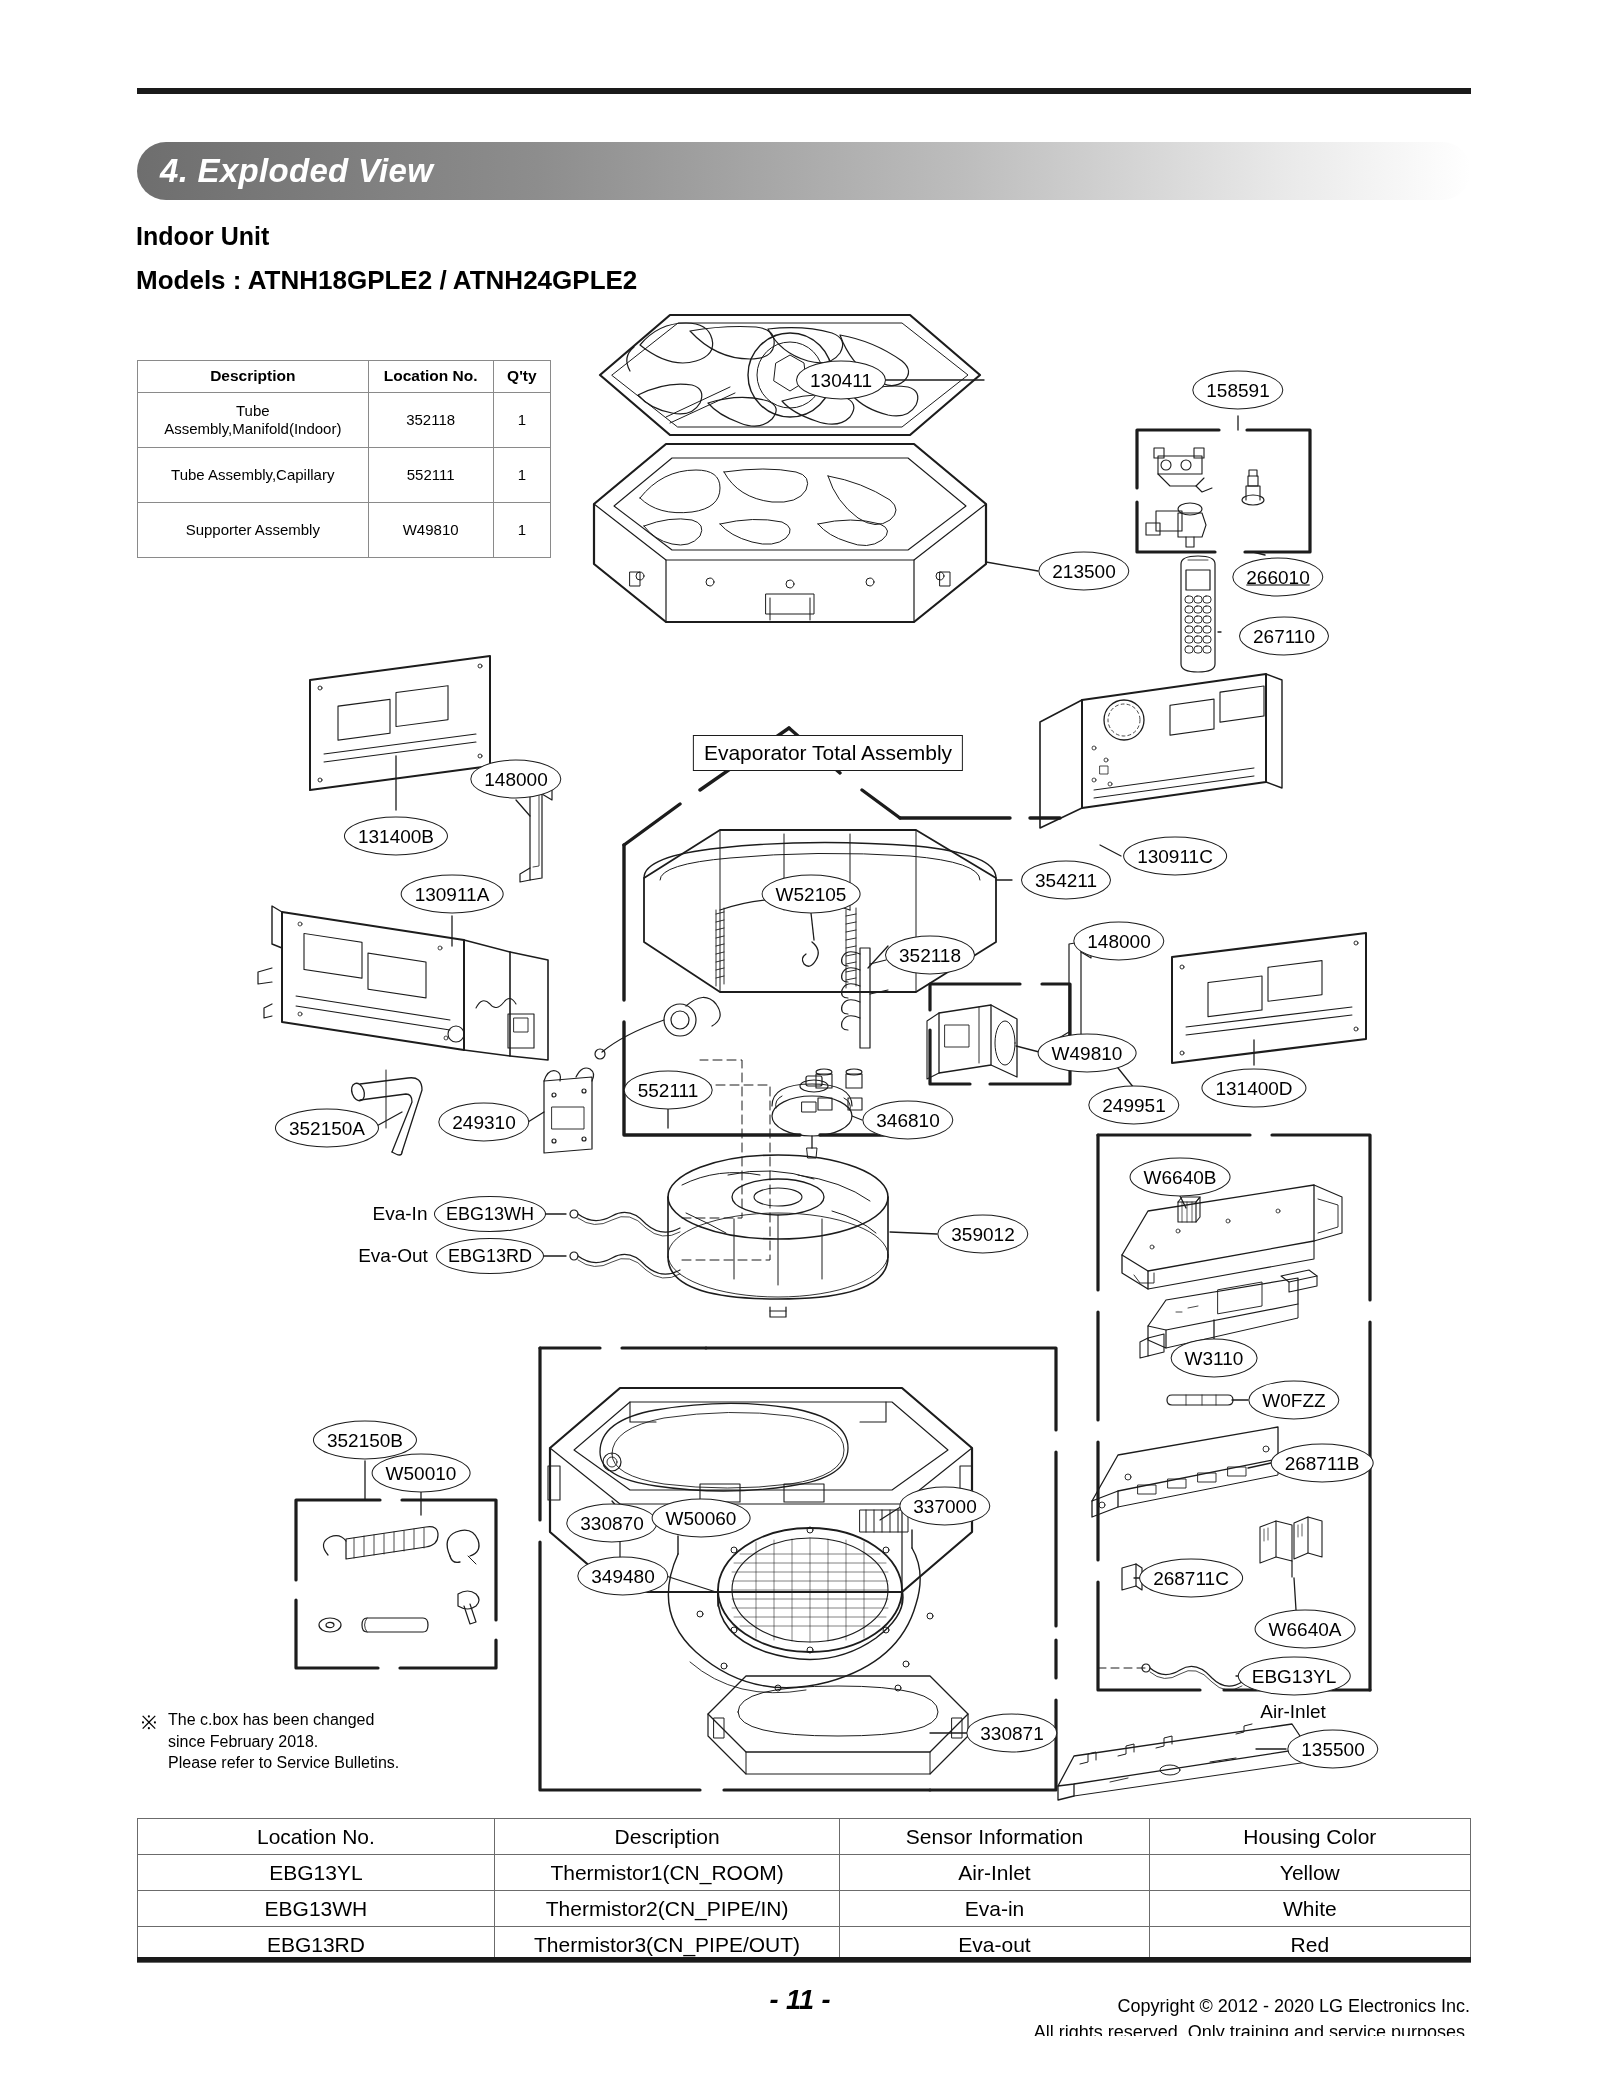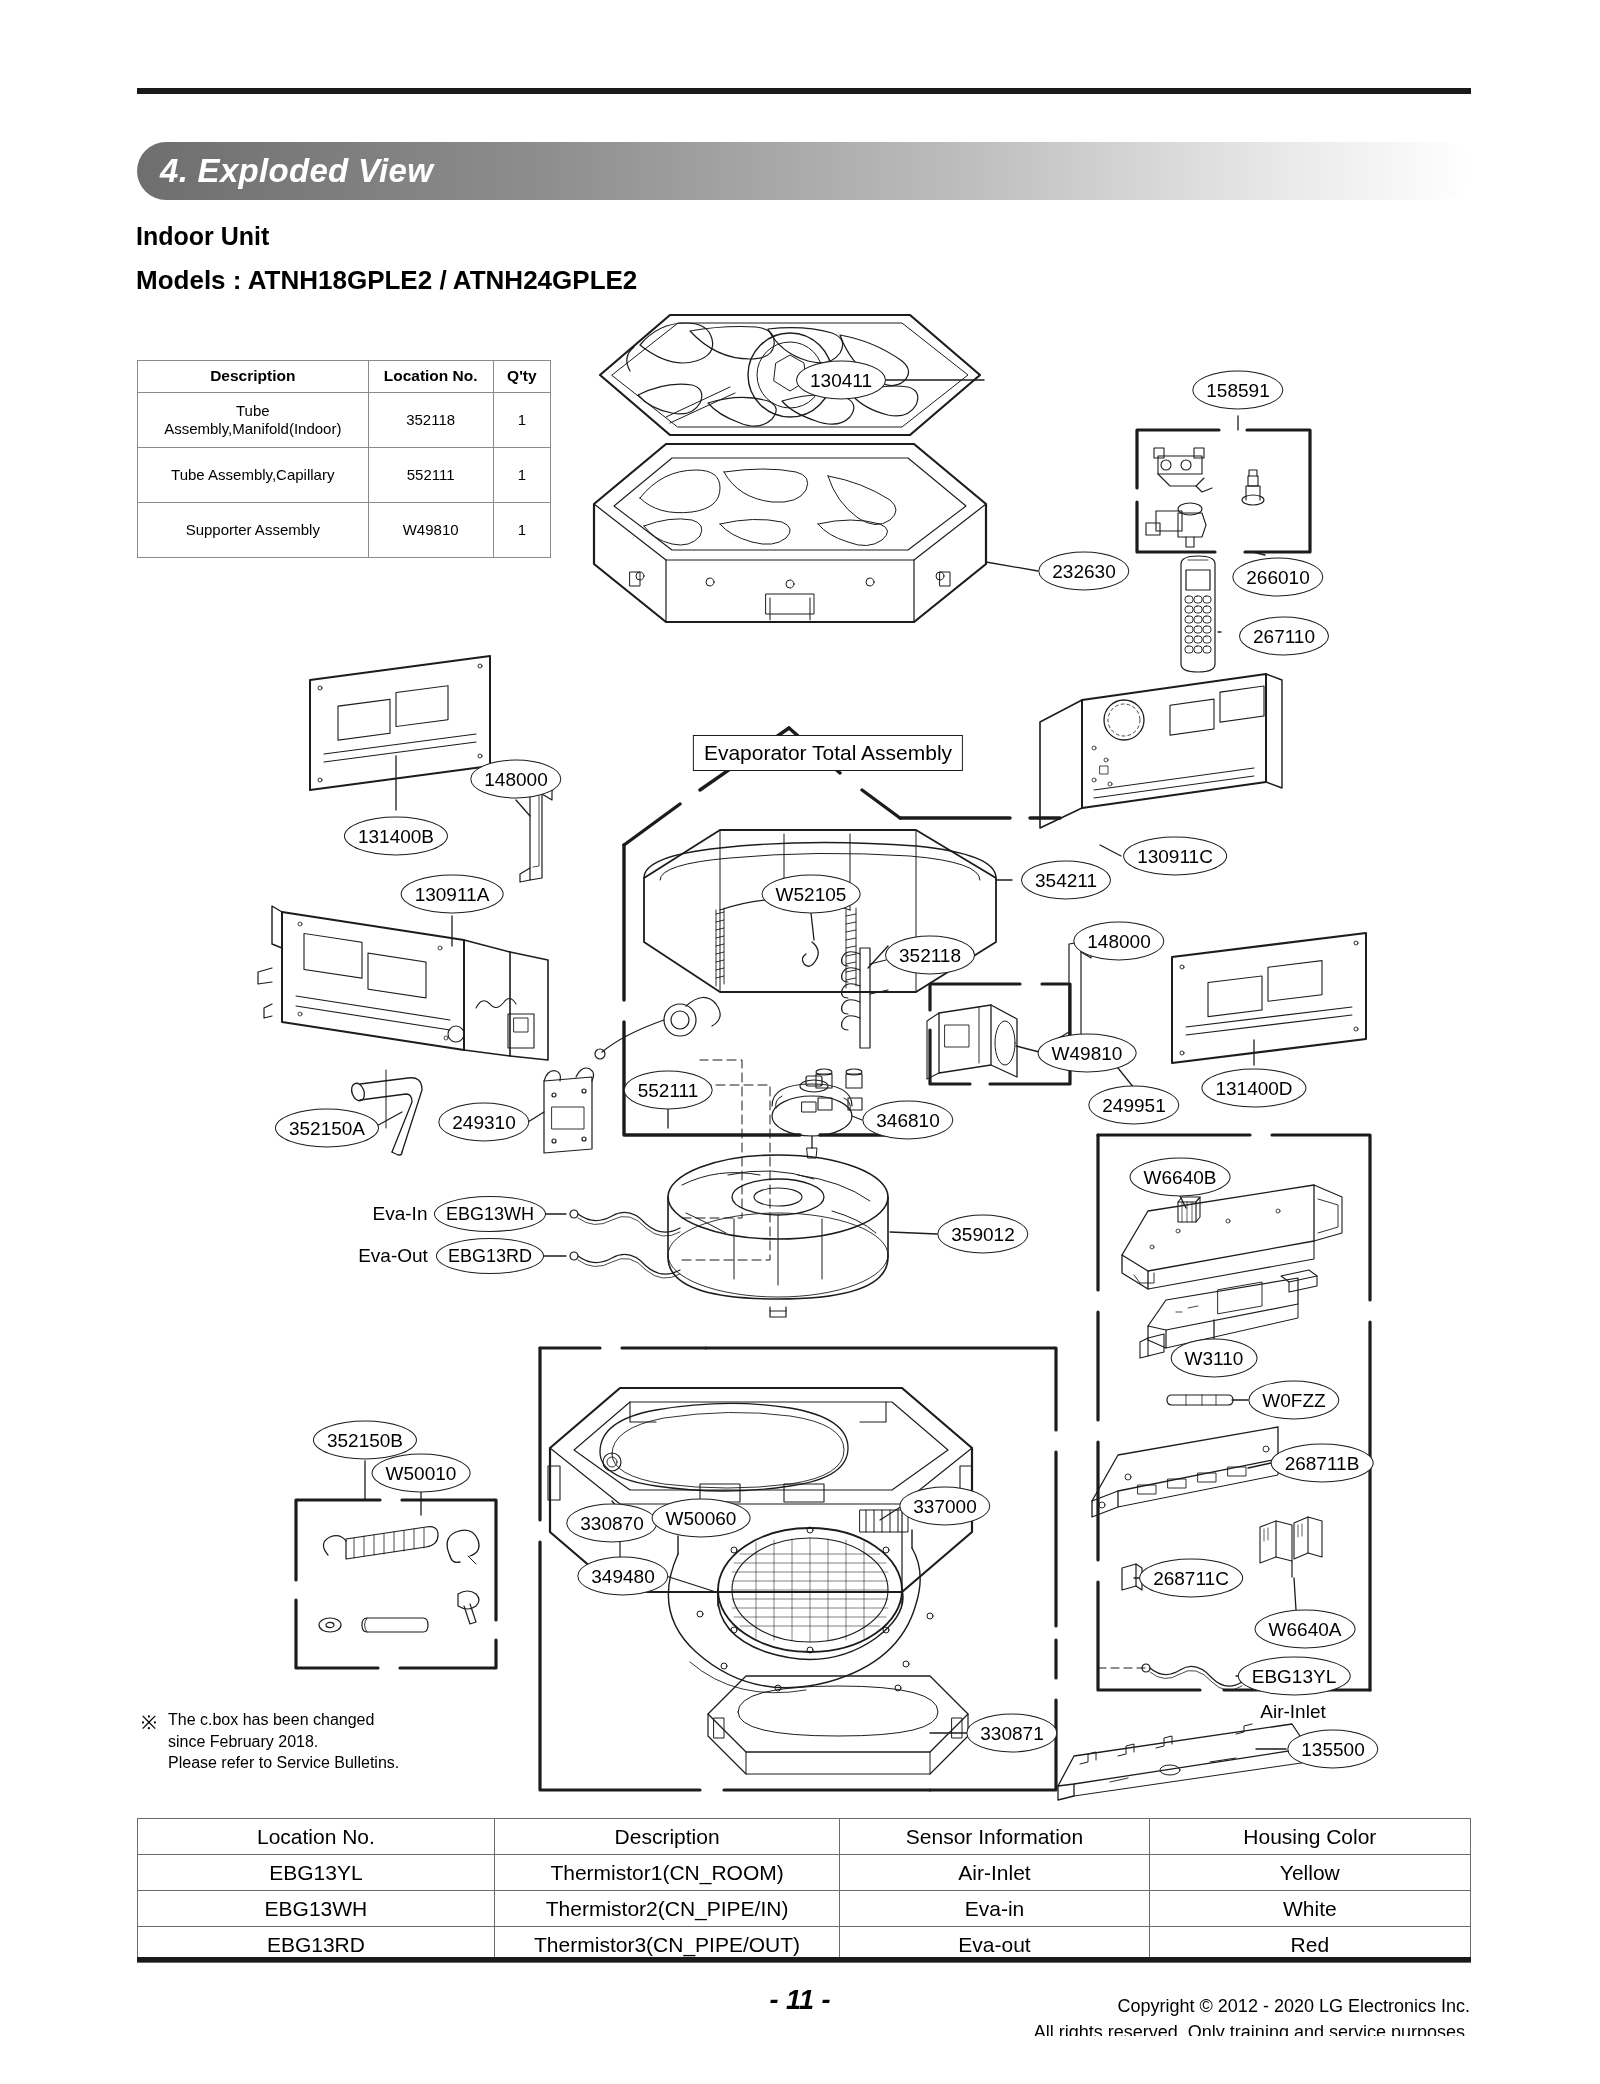--- a/index.html
+++ b/index.html
@@ -811,22 +811,22 @@
         <path d="M 538,1214 L 566,1214"></path>
         <path d="M 538,1256 L 566,1256"></path>
       </g>
     </g>
   </svg>
 
   <div class="boxed-label" style="left:828px; top:753px;">Evaporator Total Assembly</div>
 
   <div class="callout" style="left:841px;  top:380px;">130411</div>
   <div class="callout" style="left:1238px; top:390px;">158591</div>
-  <div class="callout" style="left:1084px; top:571px;">232630</div>
-  <div class="callout" style="left:1278px; top:577px;">266010</div>
+  <div class="callout" style="left:1084px; top:571px;">213500</div>
+  <div class="callout" style="left:1278px; top:577px;text-decoration:underline;">266010</div>
   <div class="callout" style="left:1284px; top:636px;">267110</div>
   <div class="callout" style="left:396px;  top:836px;">131400B</div>
   <div class="callout" style="left:516px;  top:779px;">148000</div>
   <div class="callout" style="left:452px;  top:894px;">130911A</div>
   <div class="callout" style="left:1175px; top:856px;">130911C</div>
   <div class="callout" style="left:811px;  top:894px;">W52105</div>
   <div class="callout" style="left:1066px; top:880px;">354211</div>
   <div class="callout" style="left:930px;  top:955px;">352118</div>
   <div class="callout" style="left:1119px; top:941px;">148000</div>
   <div class="callout" style="left:1087px; top:1053px;">W49810</div>

